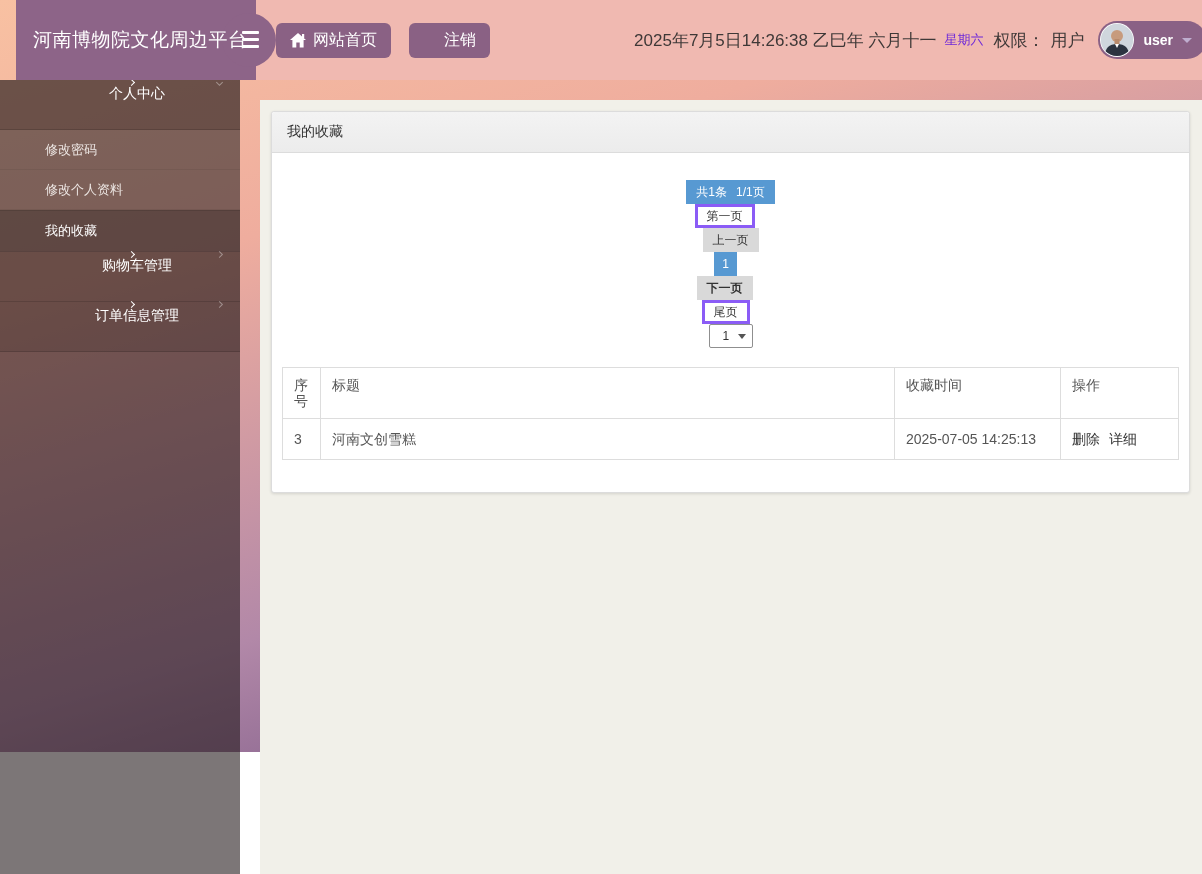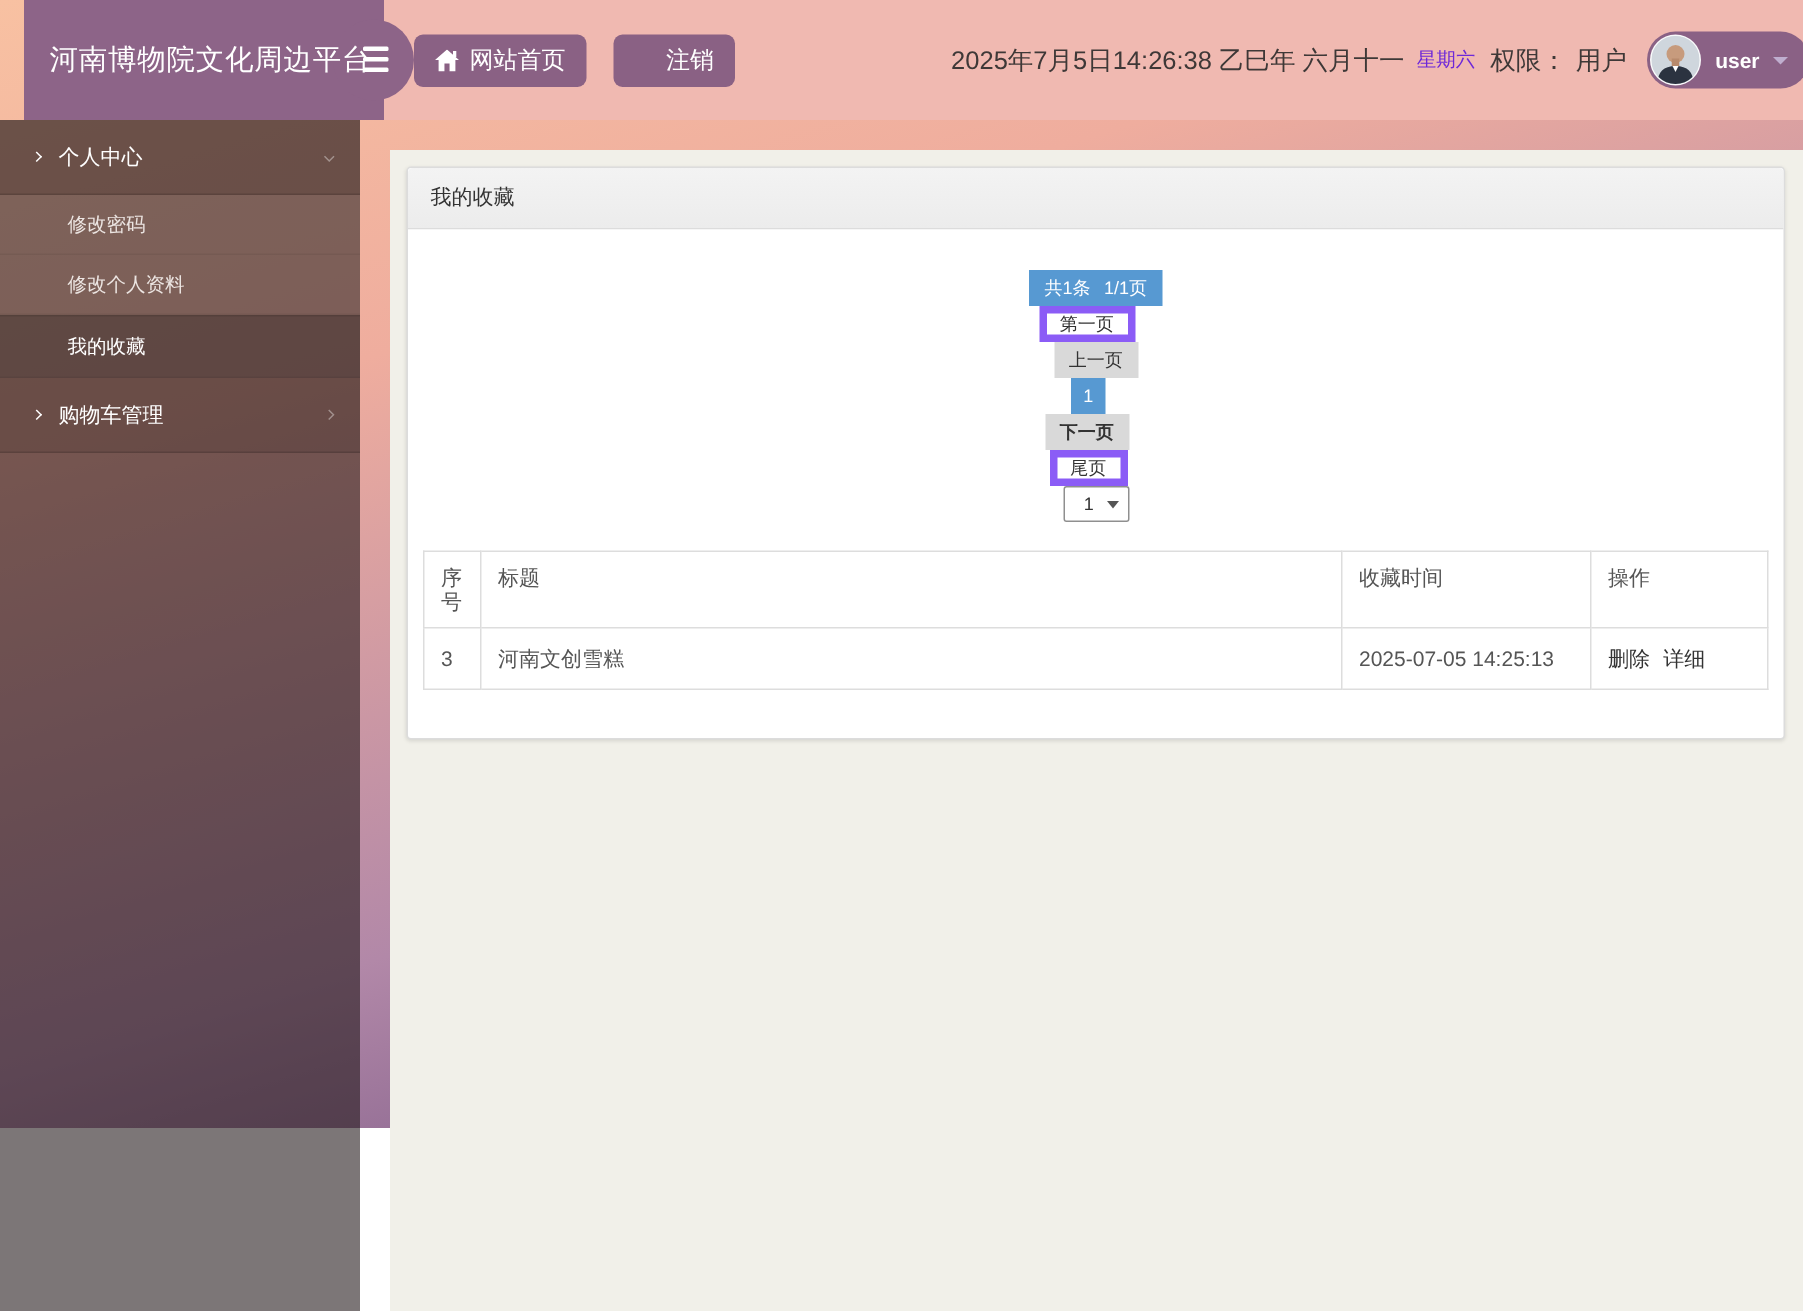--- a/index.html
+++ b/index.html
@@ -86,20 +86,21 @@
     position: absolute; top: 80px; left: 0; width: 240px; height: 794px;
     background: rgba(37,27,29,0.60); z-index: 10;
     color: #f1ece9;
   }
   .menu-header {
     position: relative; height: 50px; display: flex; align-items: center;
     padding-left: 22px; font-size: 14px; color: #ffffff;
     background: rgba(0,0,0,0.10);
     border-bottom: 1px solid rgba(0,0,0,0.14);
     cursor: pointer;
+    flex-direction: column;
   }
   .menu-header .label { margin-left: 12px; }
   .chev {
     display: inline-block; width: 7px; height: 7px;
     border-style: solid; border-color: #ffffff; border-width: 0 2px 2px 0;
     transform: rotate(-45deg);
   }
   .chev.small { width: 5px; height: 5px; border-width: 0 1.5px 1.5px 0; }
   .chev.muted { border-color: rgba(255,255,255,0.38); }
   .chev.down { transform: rotate(45deg); }
@@ -140,21 +141,21 @@
   .pg-info {
     background: #5799d2; color: #ffffff; padding: 5px 10px; height: 24px;
     display: inline-flex; align-items: center;
   }
   .pg-info span { margin-right: 9px; }
   .pg-info span:last-child { margin-right: 0; }
   .pg-btn {
     display: inline-flex; align-items: center; height: 24px; cursor: pointer;
     text-decoration: none; color: #333;
   }
-  .pg-first, .pg-last { background: #ffffff; border: 5px solid #8b5cf6; padding: 0 9px; }
+  .pg-first, .pg-last { background: #ffffff; border: 3px solid #8b5cf6; padding: 0 9px; }
   .pg-first { margin-right: 12px; }
   .pg-prev, .pg-next { background: #d9d9d9; padding: 0 10px; }
   .pg-cur { background: #5799d2; color: #ffffff; padding: 0 8px; margin-right: 10px; }
   .pg-next { margin-right: 12px; font-weight: bold; }
   .pg-last { margin-right: 10px; }
   .pg-select-wrap { position: relative; display: inline-block; }
   .pg-select {
     -webkit-appearance: none; appearance: none;
     width: 44px; height: 24px; border: 1px solid #8f8f8f; border-radius: 2px;
     background: #ffffff; font-size: 12px; font-family: inherit;
@@ -252,20 +253,25 @@
       </div>
     </div>
   </div>
 
   <div class="menu-header">
     <span class="chev small"></span>
     <span class="label">购物车管理</span>
     <span class="chev small muted rchev"></span>
   </div>
 
+  <div class="menu-header">
+    <span class="chev small"></span>
+    <span class="label">订单信息管理</span>
+    <span class="chev small muted rchev"></span>
+  </div>
 </aside>
 
 <main class="content">
   <section class="panel">
     <div class="panel-header">我的收藏</div>
     <div class="panel-body">
 
       <div class="pagination">
         <span class="pg-info">
           <span>共1条</span>

